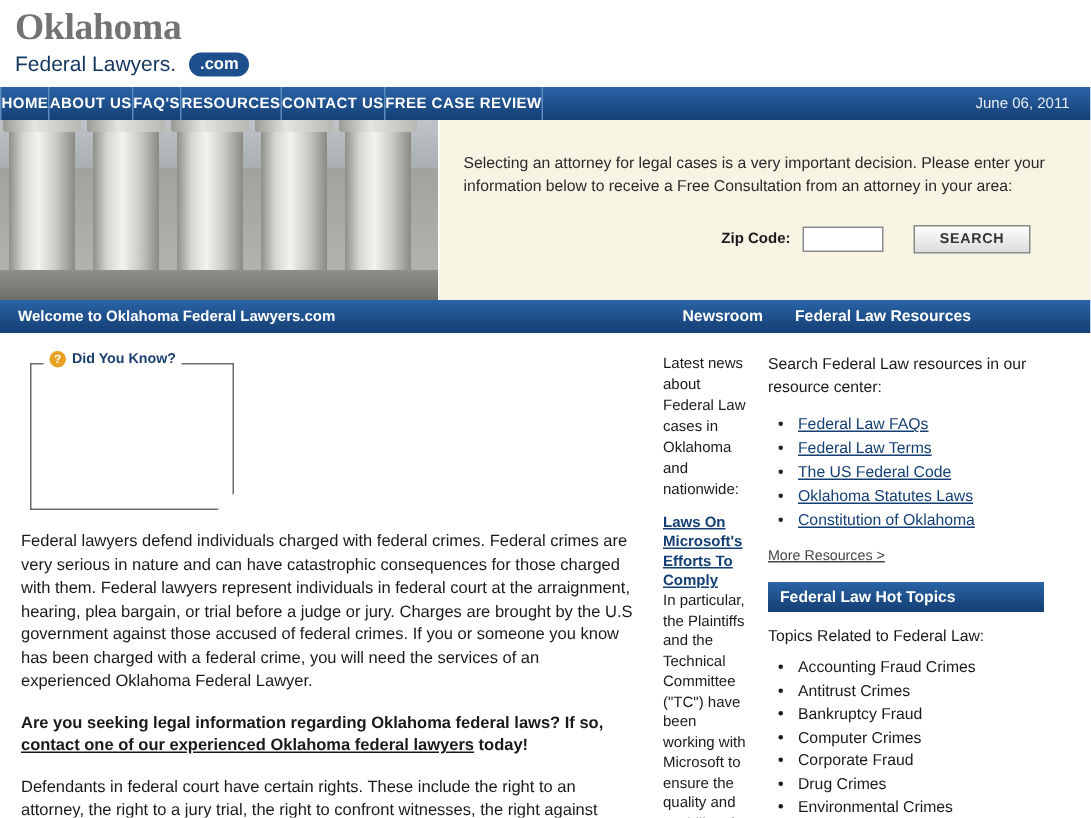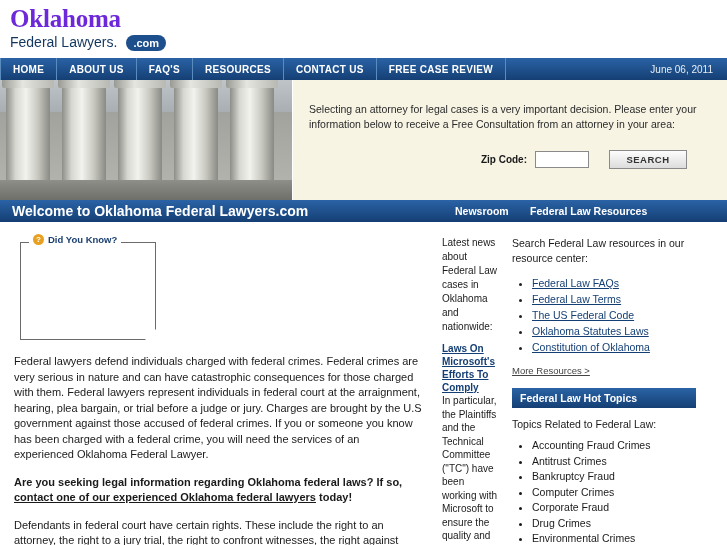--- a/index.html
+++ b/index.html
@@ -24,21 +24,21 @@
   
   .header {
     padding: 6px 0 0 10px;
     height: 58px;
     box-sizing: border-box;
   }
   .brand-state {
     font-family: "Liberation Serif", serif;
     font-size: 25px;
     font-weight: bold;
-    color: #6d28d9;
+    color: #737373;
     letter-spacing: -0.2px;
     line-height: 26px;
     margin: 0 0 2px 0;
   }
   .brand-sub {
     display: flex;
     align-items: center;
     gap: 5px;
   }
   .brand-sub-text {
@@ -65,21 +65,21 @@
     height: 22px;
     background: #1a4f8f;
     background: linear-gradient(#2a63a6, #143f74);
     display: flex;
     align-items: stretch;
     color: #ffffff;
   }
   .nav-item {
     display: flex;
     align-items: center;
-    padding: 0 12px;
+    padding: 0 0;
     font-size: 10px;
     font-weight: bold;
     letter-spacing: 0.3px;
     color: #ffffff;
     white-space: nowrap;
     border-right: 1px solid #5a8cc0;
     cursor: pointer;
   }
   .nav-item:first-child { border-left: 1px solid #5a8cc0; }
   .nav-date {
@@ -180,21 +180,21 @@
 
   
   .welcome-bar {
     height: 22px;
     background: linear-gradient(#2a63a6, #143f74);
     display: flex;
     align-items: center;
     color: #ffffff;
   }
   .welcome-text {
-    font-size: 14px;
+    font-size: 10px;
     font-weight: bold;
     padding-left: 12px;
     text-align: center;
   }
   .welcome-newsroom {
     position: absolute;
     left: 455px;
     font-size: 10.5px;
     font-weight: bold;
     color: #ffffff;

